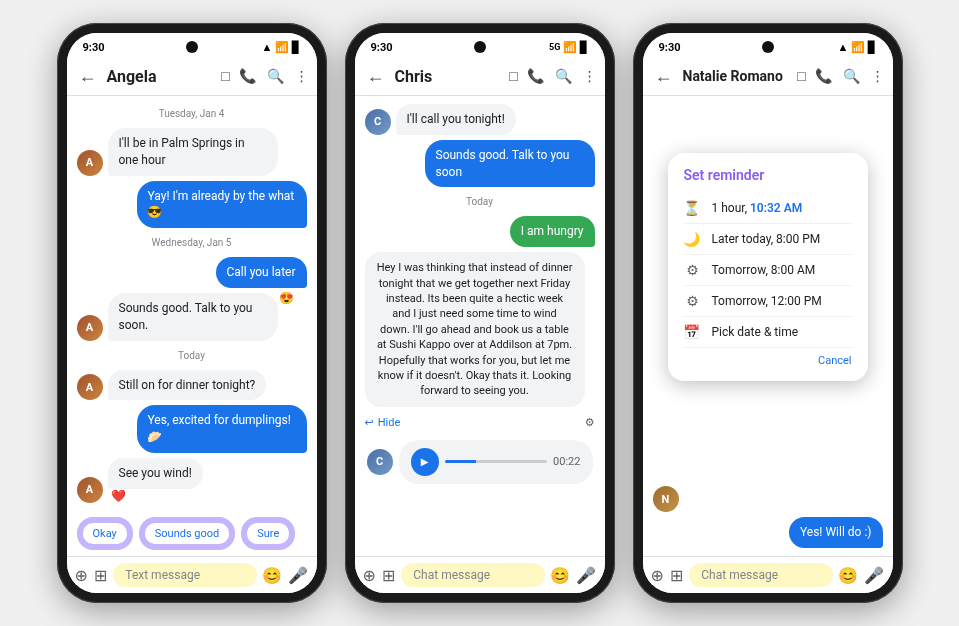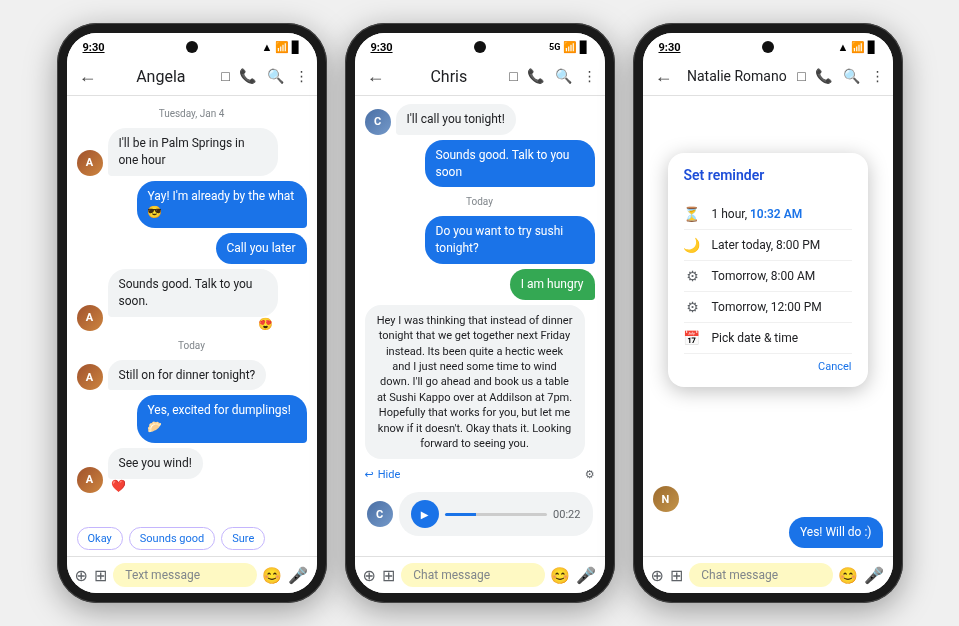--- a/index.html
+++ b/index.html
@@ -62,21 +62,21 @@
       justify-content: space-between;
       align-items: center;
       padding: 6px 16px 2px 16px;
       font-size: 11px;
       font-weight: 600;
       color: #000;
       background: #fff;
       min-height: 24px;
     }
 
-    .status-bar .time { font-weight: 700; font-size: 11px; text-decoration: underline; }
+    .status-bar .time { font-weight: 700; font-size: 11px; }
     .status-icons { display: flex; gap: 3px; align-items: center; }
 
     
     .header-bar {
       display: flex;
       align-items: center;
       padding: 6px 8px;
       border-bottom: 1px solid #e0e0e0;
       background: #fff;
       gap: 6px;
@@ -85,23 +85,22 @@
     .header-back {
       font-size: 18px;
       color: #444;
       padding: 2px 4px;
       cursor: pointer;
     }
 
     .header-name {
       flex: 1;
       font-size: 16px;
-      font-weight: 400;
+      font-weight: 700;
       color: #202124;
-      text-align: center;
     }
 
     .header-icons {
       display: flex;
       gap: 10px;
       align-items: center;
       color: #444;
       font-size: 15px;
     }
 
@@ -199,21 +198,21 @@
 
     
     .quick-replies {
       display: flex;
       gap: 6px;
       padding: 4px 10px 6px;
       background: #fff;
     }
 
     .quick-reply {
-      border: 1px solid #c4b5fd;
+      border: 6px solid #c4b5fd;
       border-radius: 16px;
       padding: 4px 10px;
       font-size: 11px;
       color: #1a73e8;
       cursor: pointer;
     }
 
     
     .reaction {
       font-size: 12px;
@@ -269,22 +268,22 @@
       border-radius: 16px;
       padding: 14px 16px;
       width: 200px;
       box-shadow: 0 4px 20px rgba(0,0,0,0.25);
       z-index: 20;
     }
 
     .reminder-title {
       font-size: 14px;
       font-weight: 600;
-      color: #1d4ed8;
-      margin-bottom: 16px;
+      color: #8b5cf6;
+      margin-bottom: 10px;
     }
 
     .reminder-item {
       display: flex;
       align-items: center;
       gap: 10px;
       padding: 7px 0;
       border-bottom: 1px solid #f0f0f0;
       cursor: pointer;
     }
@@ -376,26 +375,27 @@
 
       <div class="chat-area">
         <div class="date-divider">Tuesday, Jan 4</div>
         <div class="msg received">
           <div class="avatar avatar-angela">A</div>
           <div class="bubble received">I'll be in Palm Springs in one hour</div>
         </div>
         <div class="msg sent">
           <div class="bubble sent">Yay! I'm already by the what 😎</div>
         </div>
+        <div class="date-divider">Wednesday, Jan 5</div>
         <div class="msg sent">
           <div class="bubble sent">Call you later</div>
         </div>
         <div class="msg received">
           <div class="avatar avatar-angela">A</div>
-          <div style="display:flex;flex-direction:column;gap:2px;">
+          <div style="display:flex;flex-direction:row;gap:2px;">
             <div class="bubble received">Sounds good. Talk to you soon.</div>
             <div class="reaction">😍</div>
           </div>
         </div>
         <div class="date-divider">Today</div>
         <div class="msg received">
           <div class="avatar avatar-angela">A</div>
           <div class="bubble received">Still on for dinner tonight?</div>
         </div>
         <div class="msg sent">
@@ -453,23 +453,20 @@
       <div class="chat-area">
         <div class="msg received">
           <div class="avatar avatar-chris">C</div>
           <div class="bubble received">I'll call you tonight!</div>
         </div>
         <div class="msg sent">
           <div class="bubble sent">Sounds good. Talk to you soon</div>
         </div>
         <div class="date-divider">Today</div>
         <div class="msg sent">
-          <div class="bubble sent">Do you want to try sushi tonight?</div>
-        </div>
-        <div class="msg sent">
           <div class="bubble sent green">I am hungry</div>
         </div>
         <div class="msg received">
           <div class="msg-long-bubble">Hey I was thinking that instead of dinner tonight that we get together next Friday instead. Its been quite a hectic week and I just need some time to wind down. I'll go ahead and book us a table at Sushi Kappo over at Addilson at 7pm. Hopefully that works for you, but let me know if it doesn't. Okay thats it. Looking forward to seeing you.</div>
         </div>
         <div class="hide-row">
           <span class="hide-icon">↩</span>
           <span class="hide-text">Hide</span>
           <span class="settings-icon">⚙</span>
         </div>

